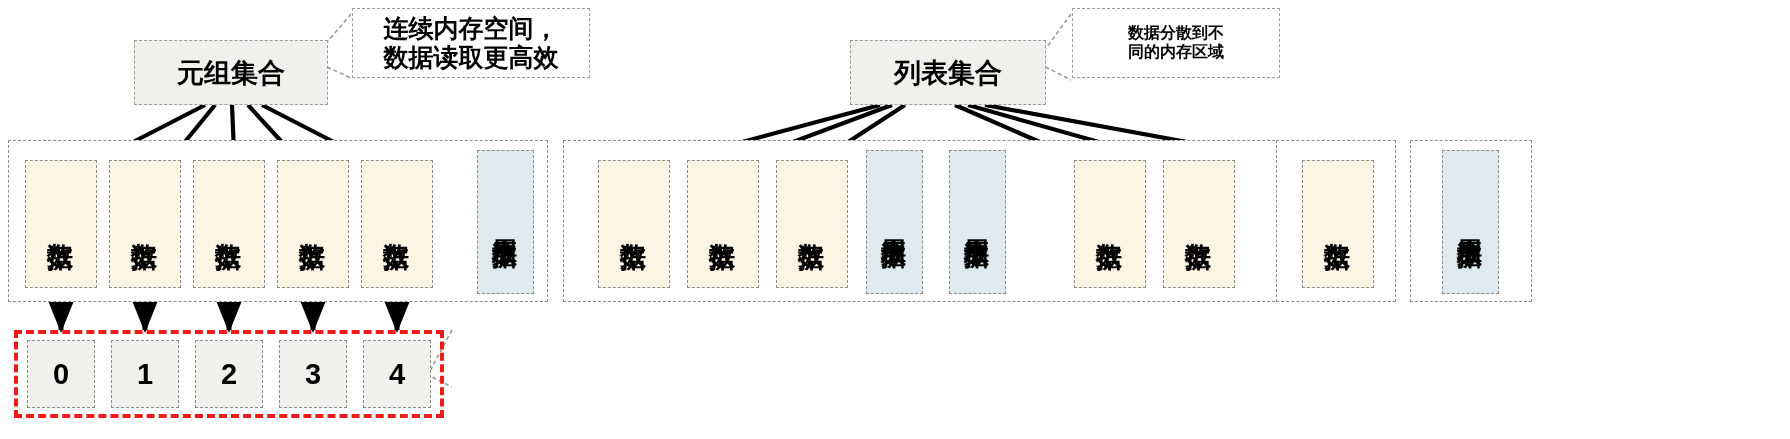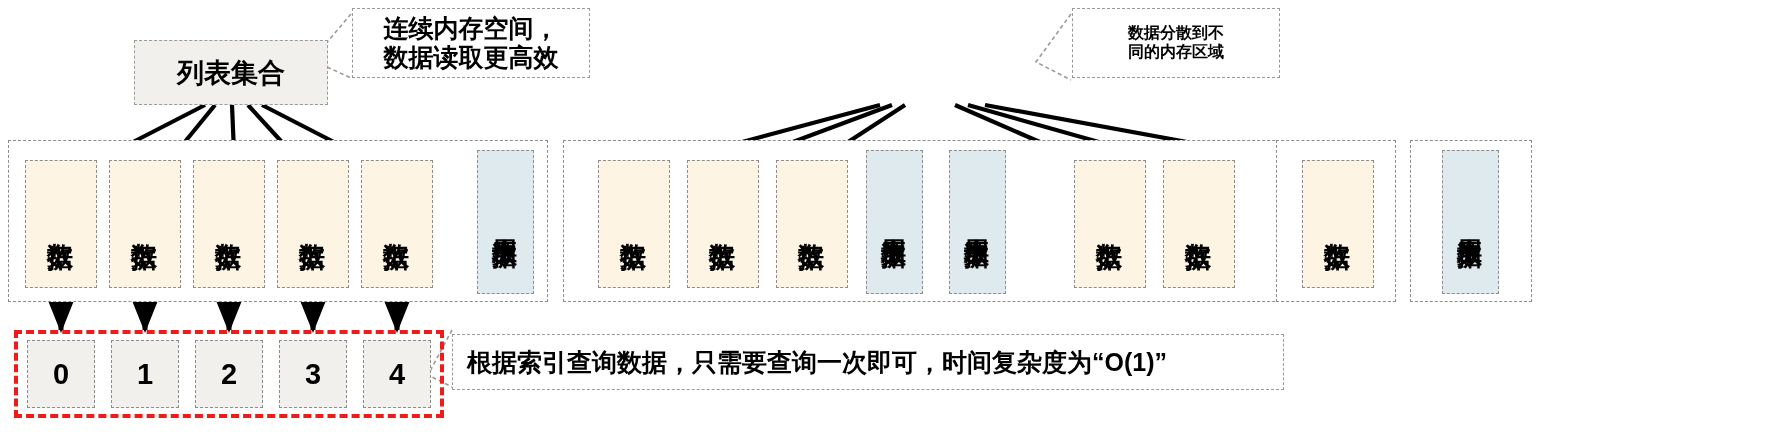--- a/index.html
+++ b/index.html
@@ -144,28 +144,31 @@
       <path d="M351,14 L312,60 L351,78"></path>
       <path d="M1071,14 L1036,62 L1071,80"></path>
     </g>
 
     <g stroke="#9a9a9a" stroke-width="1.6" fill="none" stroke-dasharray="4 3">
       <path d="M452,330 L428,375 L452,387"></path>
     </g>
   </svg>
 
   <div class="abs grp-box" style="left:134px; top:40px; width:194px; height:65px; font-size:27px;">
-    <span>列表集合</span>
+    <span>元组集合</span>
   </div>
 
   <div class="abs callout" style="left:352px; top:8px; width:238px; height:70px; font-size:25px; padding:0 10px;">
     <span>连续内存空间，
 数据读取更高效</span>
   </div>
 
+  <div class="abs grp-box" style="left:850px; top:40px; width:196px; height:65px; font-size:27px;">
+    <span>列表集合</span>
+  </div>
 
   <div class="abs callout" style="left:1072px; top:8px; width:208px; height:70px; font-size:16px; padding:0 10px;">
     <span>数据分散到不
 同的内存区域</span>
   </div>
 
   <div class="abs mem-region" style="left:8px; top:140px; width:540px; height:162px;"></div>
 
   <div class="abs cell data" style="left:25px; top:160px; width:72px; height:128px; font-size:26px;">
     <span>数据</span>
@@ -231,17 +234,14 @@
   <div class="abs idx-cell" style="left:195px; top:340px; width:68px; height:68px;">
     <span>2</span>
   </div>
   <div class="abs idx-cell" style="left:279px; top:340px; width:68px; height:68px;">
     <span>3</span>
   </div>
   <div class="abs idx-cell" style="left:363px; top:340px; width:68px; height:68px;">
     <span>4</span>
   </div>
 
-  <div class="abs caption-box" style="left:452px; top:334px; width:832px; height:56px;">
-    <span>根据索引查询数据，只需要查询一次即可，时间复杂度为“O(1)”</span>
-  </div>
 
 </div>
 
 </body></html>

